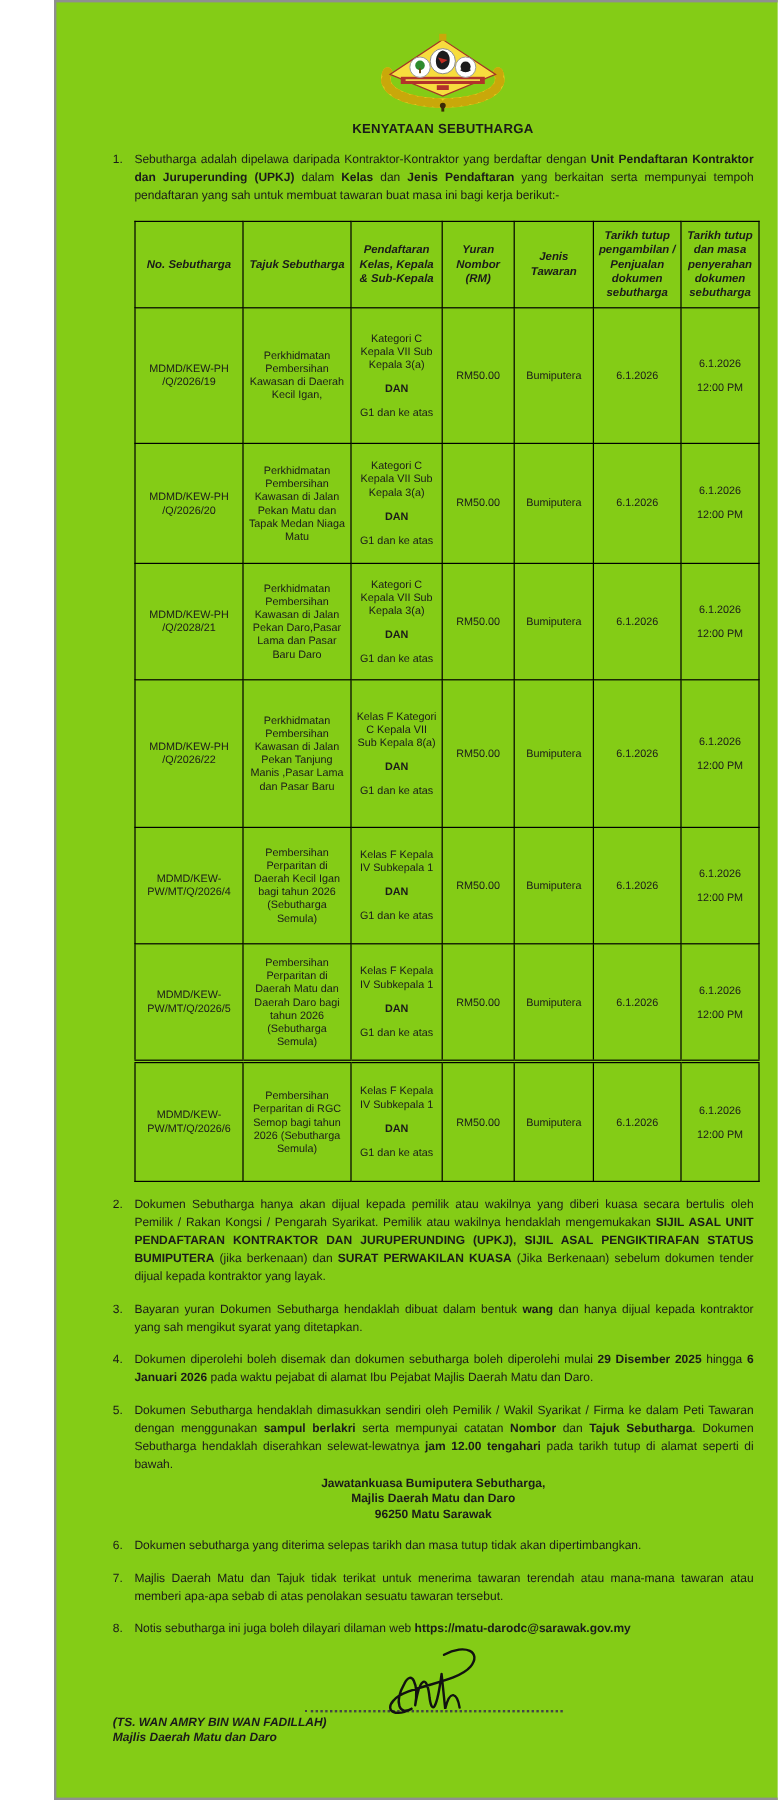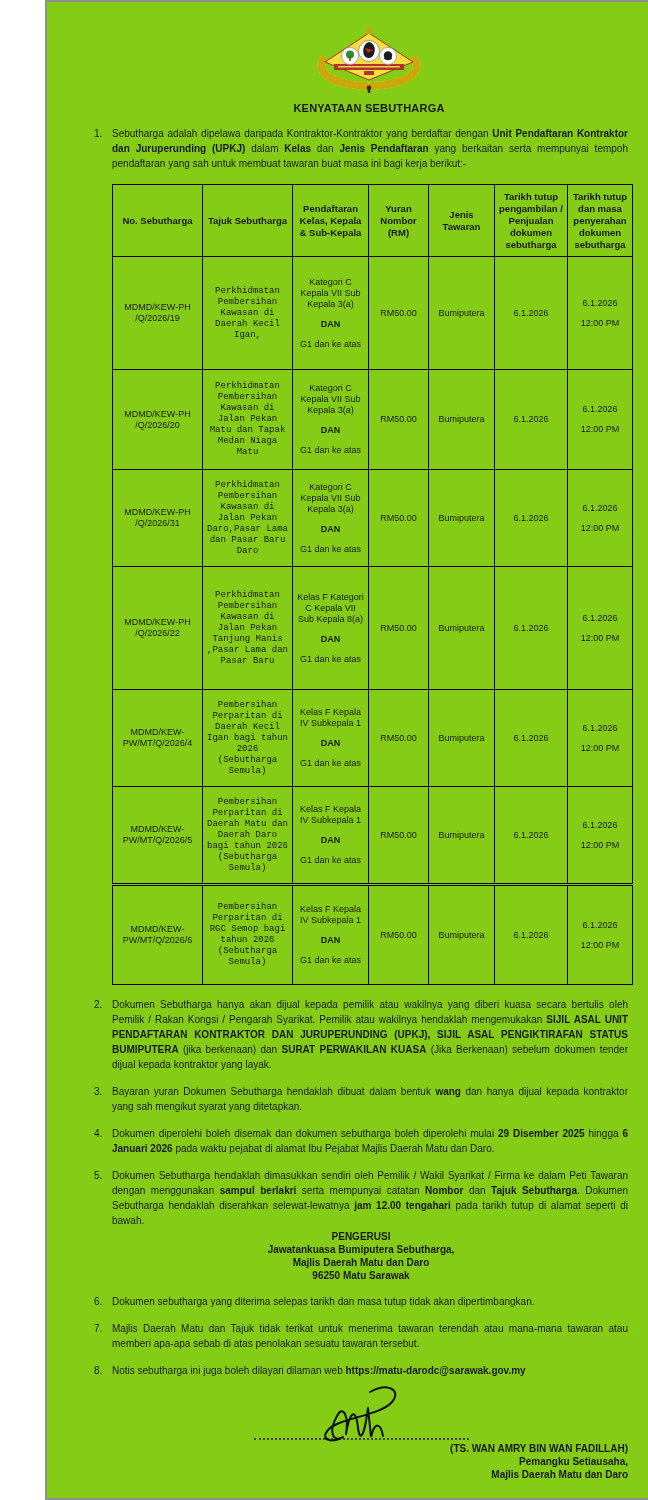--- a/index.html
+++ b/index.html
@@ -31,22 +31,22 @@
     width:520px;margin:13px 0 0 18px;
     font-size:9px;line-height:11px;
   }
   table.tender th,table.tender td{
     border:1px solid #000;
     vertical-align:middle;
     text-align:center;
     padding:3px 4px;
     overflow:hidden;
   }
-  table.tender th{font-weight:bold;font-size:9.5px;line-height:12px;}
-  td.title-cell{text-align:justify;padding:3px 6px;font-family:Liberation Mono, monospace;}
+  table.tender th{font-weight:bold;font-size:9.5px;line-height:12px;font-style:italic;}
+  td.title-cell{text-align:justify;padding:3px 6px;}
   td.no-cell{overflow-wrap:anywhere;}
   .reg-and{font-weight:bold;margin:9px 0;}
   .sub-time{margin-top:9px;}
   tr.hdr{height:72px;}
   tr.r1{height:113px;}
   tr.r2{height:100px;}
   tr.r3{height:97px;}
   tr.r4{height:123px;}
   tr.r5{height:97px;}
   tr.r6{height:98px;}
@@ -56,21 +56,21 @@
   .addr{
     text-align:center;font-weight:bold;
     font-size:10px;line-height:13px;margin-top:2px;
   }
   .sig{ text-align:center;margin-top:4px; }
   .sig svg{display:block;margin:0 auto;}
   .sig-line{
     width:215px;margin:-6px auto 2px;
     border-bottom:2px dotted #444;height:0;
   }
-  .sig-text{font-weight:bold;font-size:10px;line-height:13px;text-align:right;}
+  .sig-text{font-weight:bold;font-size:10px;line-height:13px;text-align:left;font-style:italic;}
 </style>
 </head>
 <body>
 
 <div class="page">
 
   <div class="logo-wrap">
     <svg width="122" height="66" viewBox="0 0 122 66">
 
       <path d="M15 32 C 8 46, 26 57, 61 58" fill="none" stroke="#e9cb1c" stroke-width="8" stroke-linecap="round"></path>
@@ -159,21 +159,21 @@
         </td>
         <td>RM50.00</td>
         <td>Bumiputera</td>
         <td>6.1.2026</td>
         <td>
           <div>6.1.2026</div>
           <div class="sub-time">12:00 PM</div>
         </td>
       </tr>
       <tr class="r3">
-        <td class="no-cell">MDMD/KEW-PH /Q/2026/31</td>
+        <td class="no-cell">MDMD/KEW-PH /Q/2028/21</td>
         <td class="title-cell">Perkhidmatan Pembersihan Kawasan di Jalan Pekan Daro,Pasar Lama dan Pasar Baru Daro</td>
         <td>
           <div>Kategori C Kepala VII Sub Kepala 3(a)</div>
           <div class="reg-and">DAN</div>
           <div>G1 dan ke atas</div>
         </td>
         <td>RM50.00</td>
         <td>Bumiputera</td>
         <td>6.1.2026</td>
         <td>
@@ -259,21 +259,20 @@
     <div class="item">
       <span class="num">4.</span>
       <div class="body"><span>Dokumen diperolehi boleh disemak dan dokumen sebutharga boleh diperolehi mulai </span><b>29 Disember 2025</b><span> hingga </span><b>6 Januari 2026</b><span> pada waktu pejabat di alamat Ibu Pejabat Majlis Daerah Matu dan Daro.</span></div>
     </div>
     <div class="item">
       <span class="num">5.</span>
       <div class="body"><span>Dokumen Sebutharga hendaklah dimasukkan sendiri oleh Pemilik / Wakil Syarikat / Firma ke dalam  Peti Tawaran dengan menggunakan </span><b>sampul berlakri</b><span> serta mempunyai catatan </span><b>Nombor</b><span> dan </span><b>Tajuk Sebutharga</b><span>. Dokumen Sebutharga hendaklah diserahkan selewat-lewatnya </span><b>jam 12.00 tengahari</b><span> pada tarikh tutup di alamat seperti di bawah.</span></div>
     </div>
 
     <div class="addr">
-      <div>PENGERUSI</div>
       <div>Jawatankuasa Bumiputera Sebutharga,</div>
       <div>Majlis Daerah Matu dan Daro</div>
       <div>96250 Matu Sarawak</div>
     </div>
 
     <div class="item">
       <span class="num">6.</span>
       <div class="body"><span>Dokumen sebutharga yang diterima selepas tarikh dan masa tutup tidak akan dipertimbangkan.</span></div>
     </div>
     <div class="item">
@@ -288,20 +287,19 @@
     <div class="sig">
       <svg width="150" height="62" viewBox="0 0 150 62">
         <path d="M84 10 C 102 0, 116 8, 106 20 C 94 34, 52 36, 42 48 C 34 57, 44 62, 57 55
                  M57 55 C 47 61, 42 50, 51 34 C 57 22, 63 34, 60 52
                  M60 52 C 64 28, 70 26, 72 46 C 74 60, 78 56, 82 26
                  M82 26 L 85 55 C 89 38, 95 42, 97 54" fill="none" stroke="#111" stroke-width="2" stroke-linecap="round"></path>
       </svg>
       <div class="sig-line"></div>
       <div class="sig-text">
         <div>(TS. WAN AMRY BIN WAN FADILLAH)</div>
-        <div>Pemangku Setiausaha,</div>
         <div>Majlis Daerah Matu dan Daro</div>
       </div>
     </div>
 
   </div>
 
 </div>
 
 </body></html>

